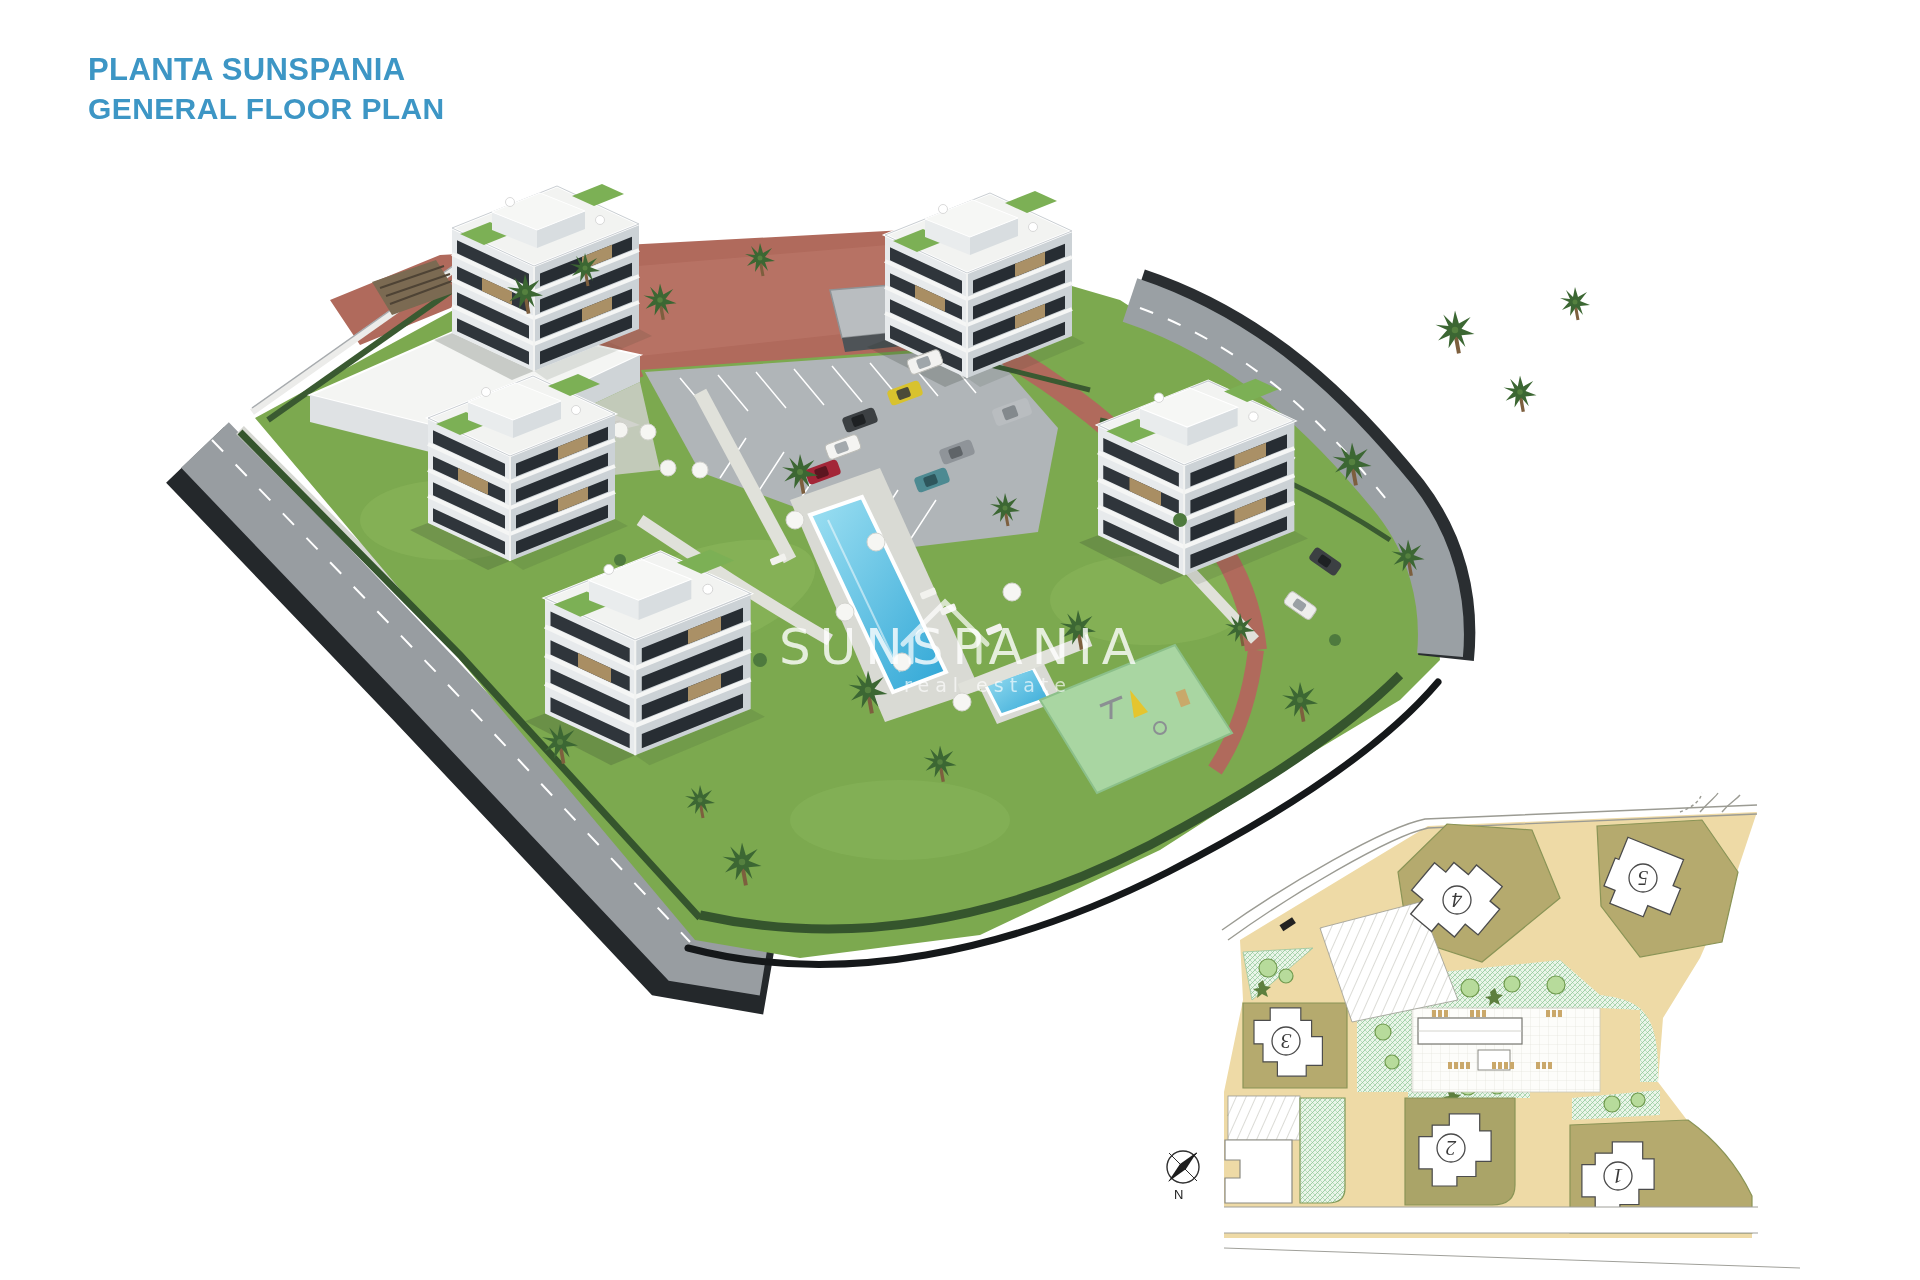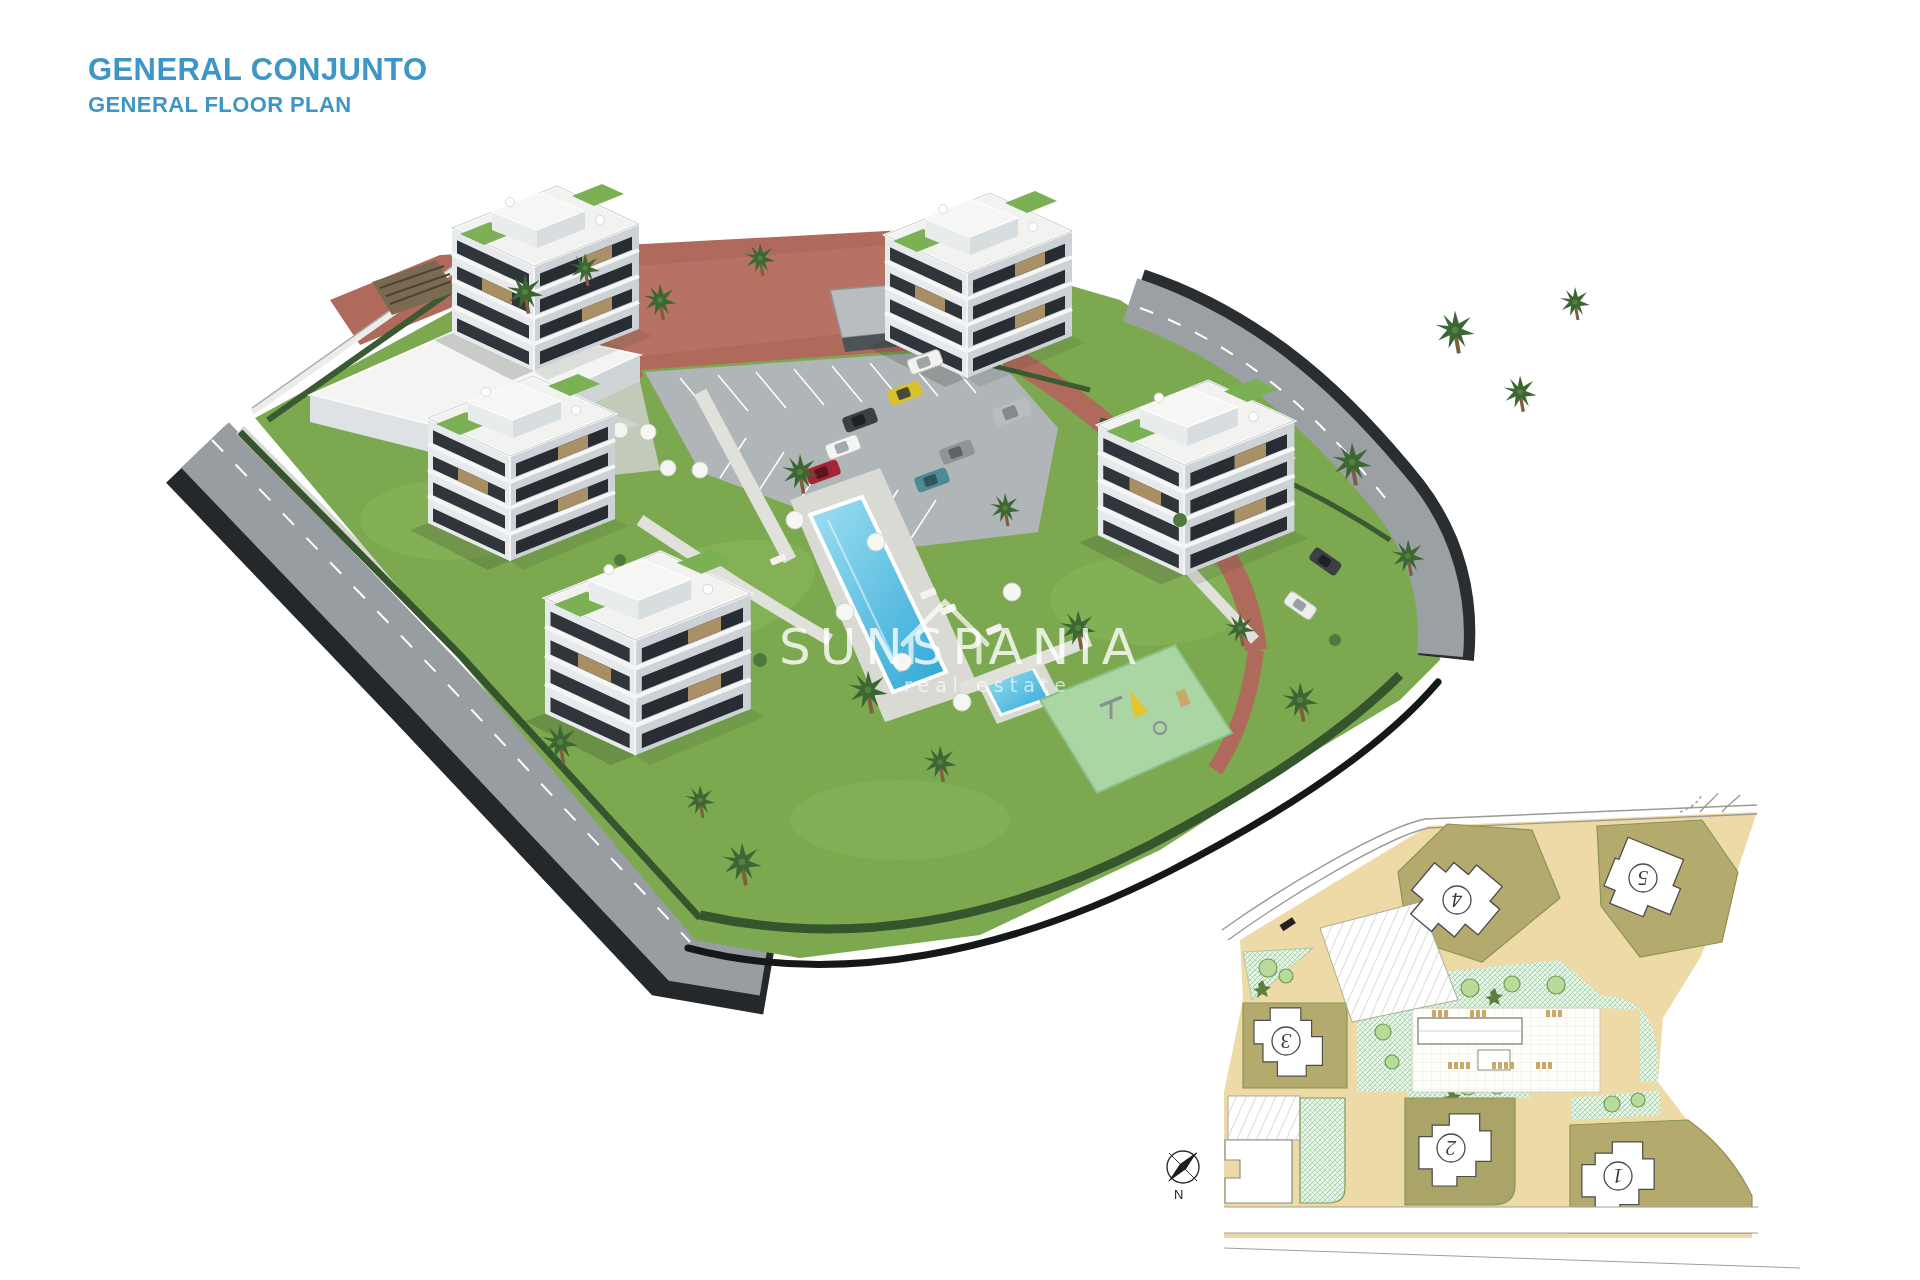--- a/index.html
+++ b/index.html
@@ -1,35 +1,35 @@
 <!DOCTYPE html>
 <html><head>
 <meta charset="utf-8">
 <style>
   html,body{margin:0;padding:0;background:#ffffff;}
   .page{position:relative;width:1920px;height:1280px;background:#fff;overflow:hidden;
         font-family:"Liberation Sans", sans-serif;}
   .header{position:absolute;left:88px;top:52px;color:#3D96C5;}
   .header h1{margin:0;font-size:31px;font-weight:700;letter-spacing:.4px;color:#3D96C5;}
-  .header h2{margin:4px 0 0 0;font-size:22px;font-weight:700;letter-spacing:.4px;color:#3D96C5;}
+  .header h2{margin:4px 0 0 0;font-size:30px;font-weight:700;letter-spacing:.4px;color:#3D96C5;}
   svg.scene{position:absolute;left:0;top:0;width:1920px;height:1280px;}
   .wm-main{font-family:"DejaVu Sans", sans-serif;font-size:50px;letter-spacing:9px;
            fill:rgba(255,255,255,.8);}
   .wm-sub{font-family:"DejaVu Sans", sans-serif;font-size:19px;letter-spacing:6px;
           fill:rgba(255,255,255,.66);}
   .num{font-family:"Liberation Serif", serif;font-style:italic;font-size:21px;fill:#3a3a3a;}
   .nlbl{font-family:"Liberation Sans", sans-serif;font-size:13px;fill:#222;}
 </style>
 </head>
 <body>
 
 <div class="page">
 
   <div class="header">
-    <h1>GENERAL CONJUNTO</h1>
+    <h1>PLANTA SUNSPANIA</h1>
     <h2>GENERAL FLOOR PLAN</h2>
   </div>
 
   <svg class="scene" viewBox="0 0 1920 1280">
     <defs>
       <linearGradient id="water" x1="0" y1="0" x2="1" y2="1">
         <stop offset="0" stop-color="#9ee0f2"></stop>
           <stop offset="1" stop-color="#2fa6d6"></stop>
       </linearGradient>
       <pattern id="hatchG" width="5" height="5" patternUnits="userSpaceOnUse">

